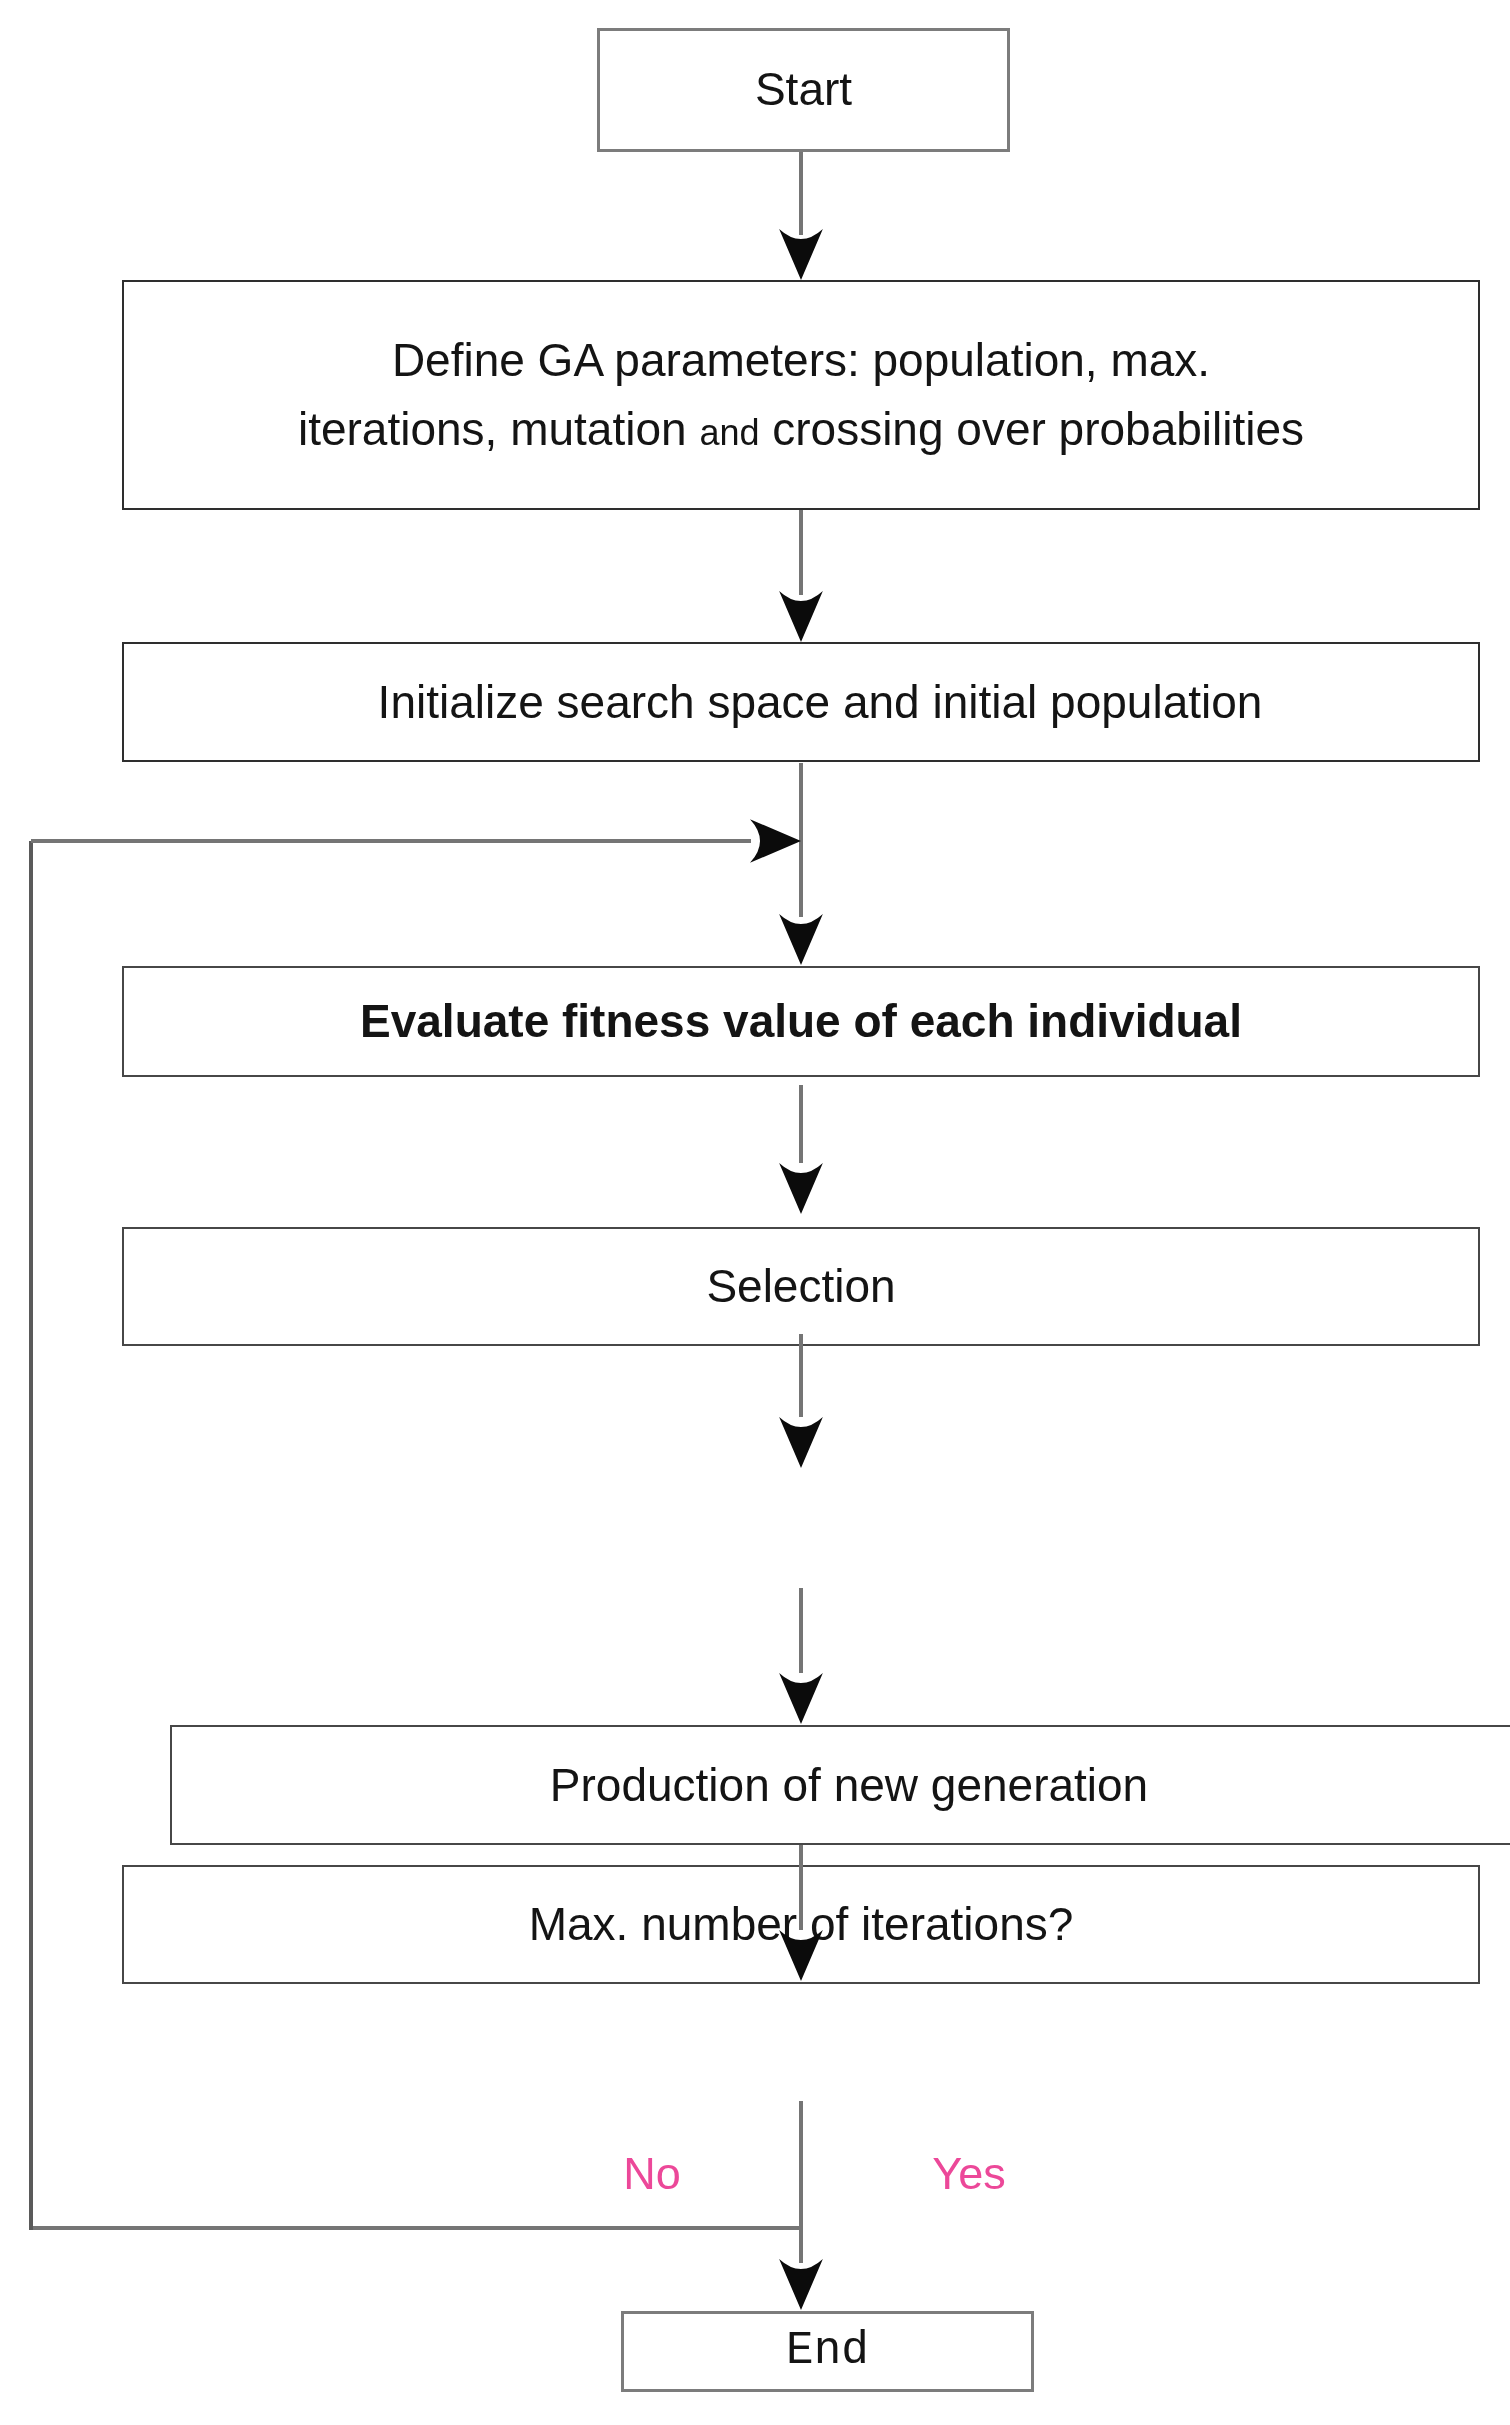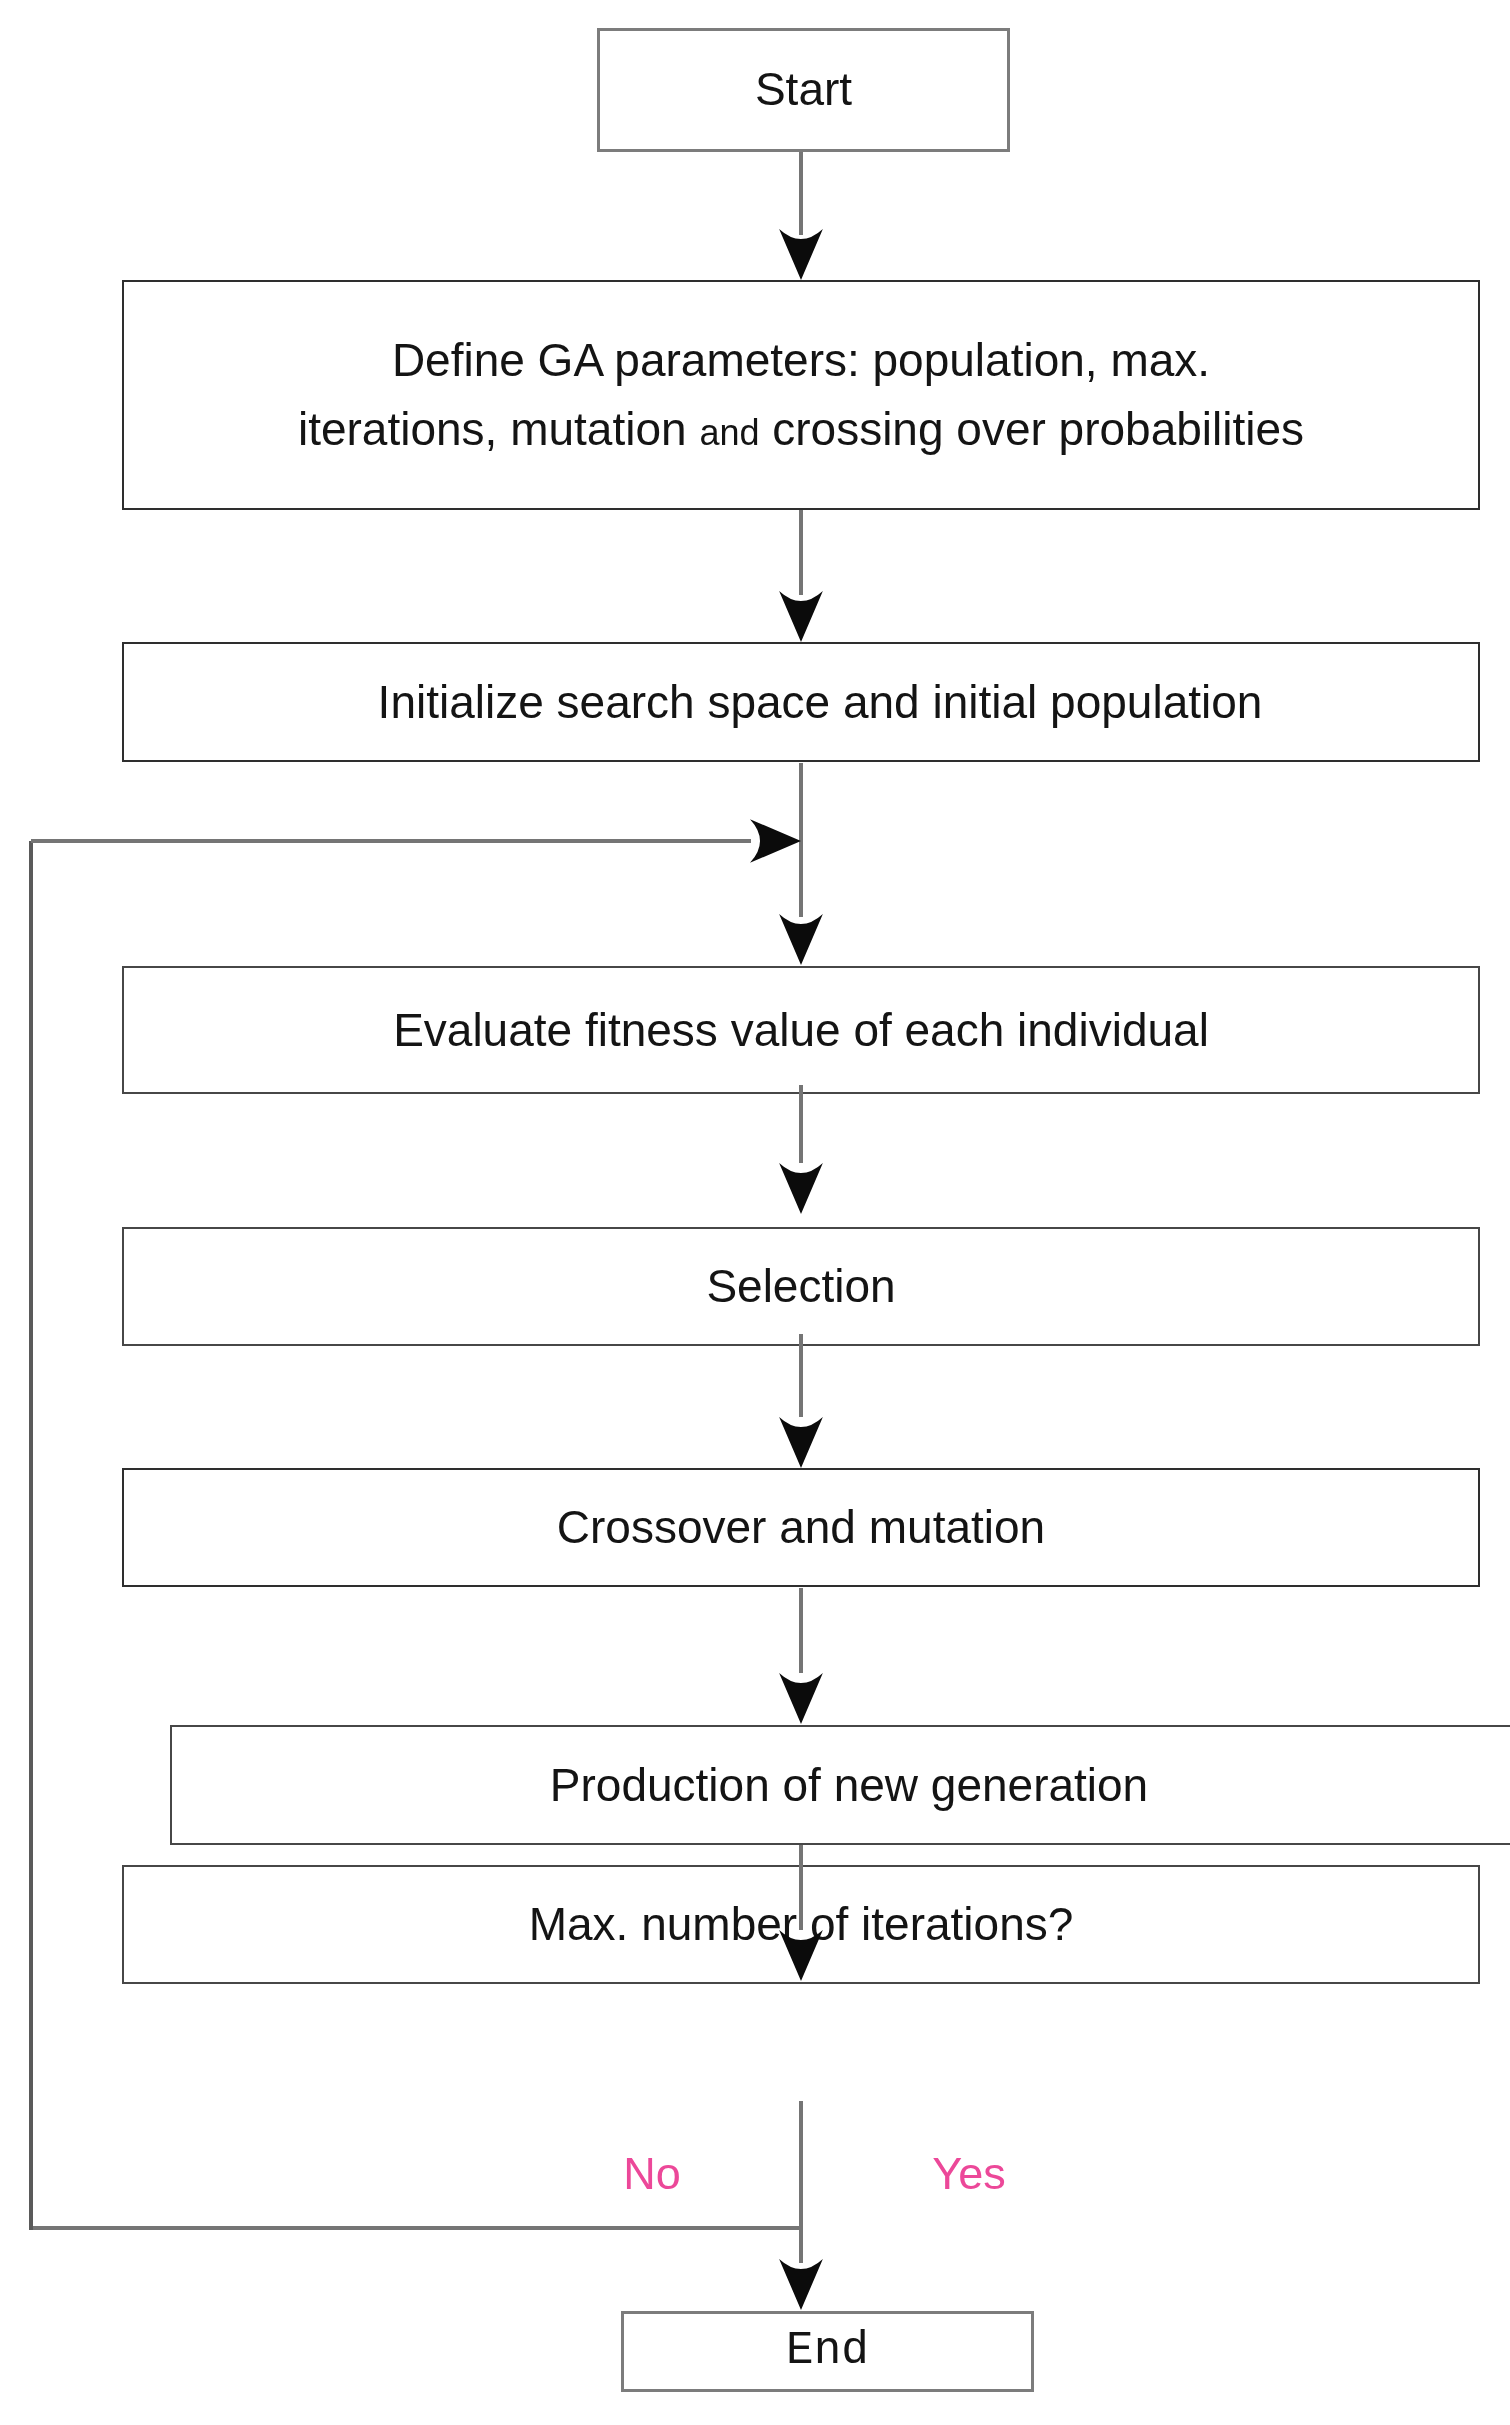--- a/index.html
+++ b/index.html
@@ -85,31 +85,28 @@
       <span>iterations, mutation</span>
       <span class="small-and">and</span>
       <span>crossing over probabilities</span>
     </div>
   </div>
 
   <div class="box dark" style="left:122px; top:642px; width:1358px; height:120px;padding-left:38px;">
     <span>Initialize search space and initial population</span>
   </div>
 
-  <div class="box" style="left:122px; top:966px; width:1358px; height:128px;">
+  <div class="box" style="left:122px; top:966px; width:1358px; height:111px;font-weight:bold;">
     <span>Evaluate fitness value of each individual</span>
   </div>
 
   <div class="box" style="left:122px; top:1215px; width:1358px; height:119px;margin-top:12px;">
     <span>Selection</span>
   </div>
 
-  <div class="box dark" style="left:122px; top:1468px; width:1358px; height:119px;">
-    <span>Crossover and mutation</span>
-  </div>
 
   <div class="box" style="left:122px; top:1725px; width:1358px; height:120px;margin-left:48px;">
     <span>Production of new generation</span>
   </div>
 
   <div class="box" style="left:122px; top:1865px; width:1358px; height:119px;">
     <span>Max. number of iterations?</span>
   </div>
 
   <div class="box terminal" style="left:621px; top:2311px; width:413px; height:81px;font-family:Liberation Mono, monospace;">

